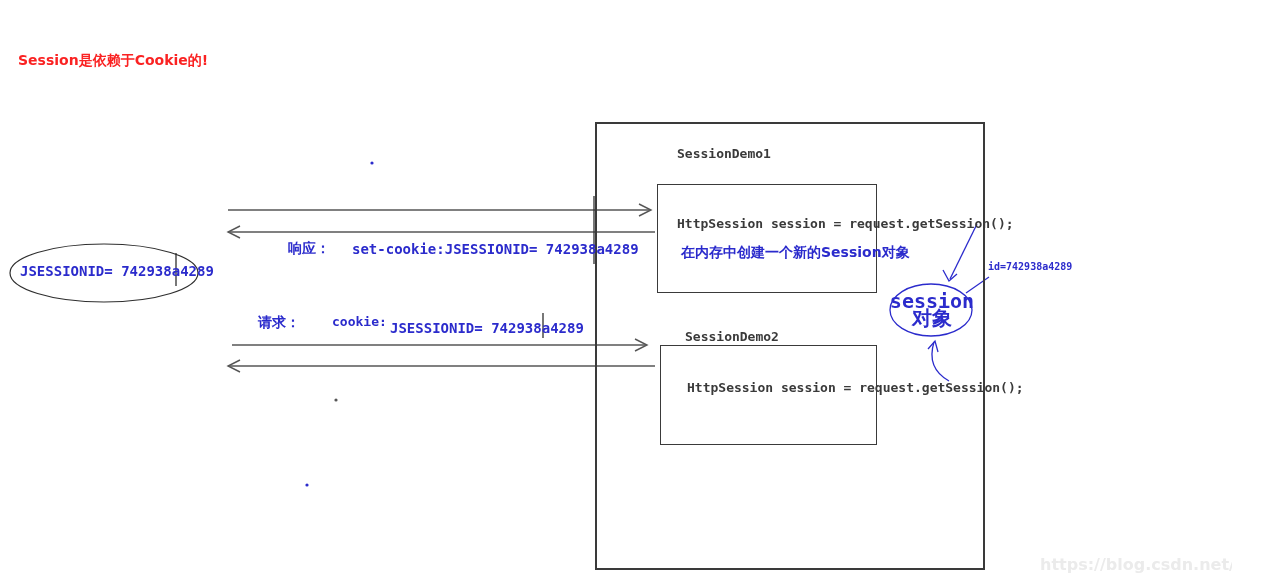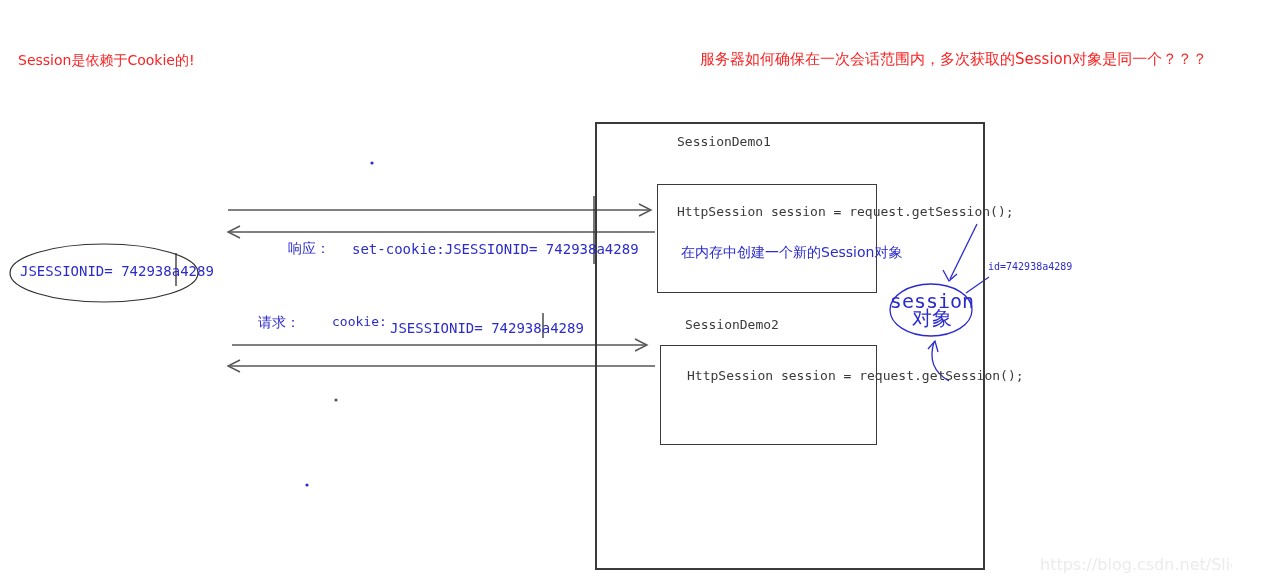--- a/index.html
+++ b/index.html
@@ -1,26 +1,26 @@
 <!DOCTYPE html>
 <html style="--red: #fa2222; --blue: #2b2bcc; --ink: #3a3a3a; --arrow: #565656; --wm: #ebebeb; --bg: #ffffff;"><head>
 <meta charset="utf-8">
 <style>
   :root{
     --red:#fa2222; --blue:#2b2bcc; --ink:#3a3a3a; --arrow:#565656; --wm:#ebebeb; --bg:#ffffff;
   }
   html,body{margin:0;padding:0;background:#fff;}
   #canvas{
     position:relative; width:1232px; height:584px; background:var(--bg);
-    font-family:"DejaVu Sans Mono", monospace; overflow:hidden;
+    font-family:"DejaVu Sans Mono", monospace; overflow:hidden;font-weight:bold;
   }
   .abs{position:absolute; line-height:1.15; white-space:nowrap;}
   .red{color:var(--red);}
   .blue{color:var(--blue);}
-  .ink{color:var(--ink);}
+  .ink{color:var(--ink);margin-top:12px;}
   .cjk{font-family:"DejaVu Sans", sans-serif;}
   .mono{font-family:"DejaVu Sans Mono", monospace;}
   .box{position:absolute; border:1px solid var(--ink); background:transparent;}
   #server-box{left:595px; top:122px; width:386px; height:444px; border-width:2px;}
   #servlet1-box{left:657px; top:184px; width:218px; height:107px; border-width:1.5px;}
   #servlet2-box{left:660px; top:345px; width:215px; height:98px; border-width:1.5px;}
   #note-left{left:18px; top:52px; font-size:14px;}
   #note-right{left:700px; top:51px; font-size:15px;}
   #servlet1-title{left:677px; top:135px; font-size:13px;}
   #servlet2-title{left:685px; top:318px; font-size:13px;}
@@ -79,21 +79,20 @@
       <circle cx="336" cy="400" r="1.6" fill="#565656"></circle>
       <circle cx="307" cy="485" r="1.6" fill="#2b2bcc"></circle>
     </g>
   </svg>
 
   <div class="box" id="server-box"></div>
   <div class="box" id="servlet1-box"></div>
   <div class="box" id="servlet2-box"></div>
 
   <div class="abs red cjk" id="note-left">Session是依赖于Cookie的!</div>
-  <div class="abs red cjk" id="note-right">服务器如何确保在一次会话范围内，多次获取的Session对象是同一个？？？</div>
 
   <div class="abs ink mono" id="servlet1-title">SessionDemo1</div>
   <div class="abs ink mono" id="code1">HttpSession session = request.getSession();</div>
   <div class="abs blue cjk" id="ann2">在内存中创建一个新的Session对象</div>
 
   <div class="abs ink mono" id="servlet2-title">SessionDemo2</div>
   <div class="abs ink mono" id="code2">HttpSession session = request.getSession();</div>
 
   <div class="abs blue cjk" id="resp-label">响应：</div>
   <div class="abs blue mono" id="resp-value">set-cookie:JSESSIONID= 742938a4289</div>

